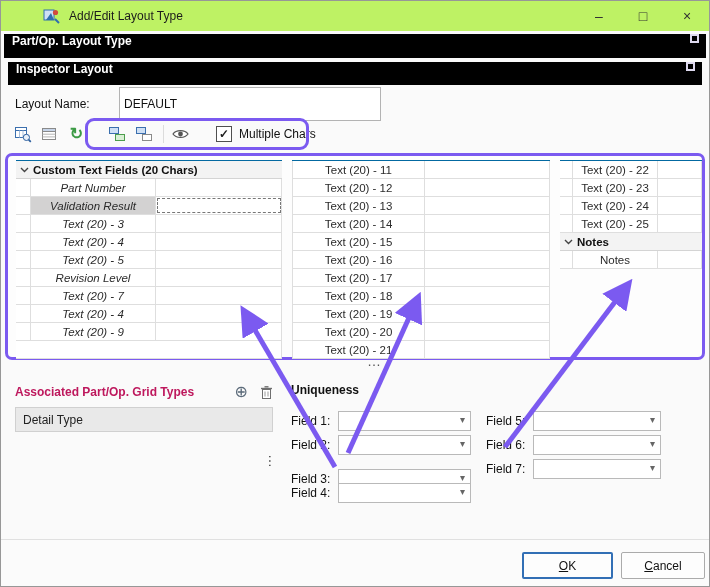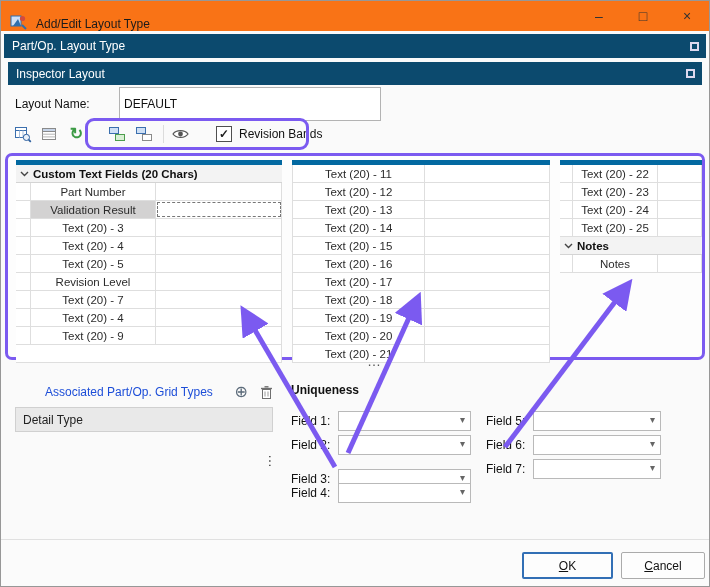--- a/index.html
+++ b/index.html
@@ -1,28 +1,28 @@
 <!DOCTYPE html>
 <html><head>
 <meta charset="utf-8">
 <style>
   *{box-sizing:border-box;margin:0;padding:0;}
   html,body{width:710px;height:587px;overflow:hidden;}
   body{font-family:"Liberation Sans",sans-serif;font-size:12px;background:#d9d9d9;}
   .window{position:relative;width:710px;height:587px;background:#fafafa;border:1px solid #979797;overflow:hidden;}
 
   
-  .titlebar{height:30px;display:flex;align-items:flex-end;background:#f97316;}
+  .titlebar{height:30px;display:flex;align-items:center;background:#bef264;padding-left:33px;}
   .app-icon{margin-left:9px;display:flex;}
   .title{margin-left:9px;color:#1b1b1b;}
   .win-btns{margin-left:auto;display:flex;height:100%;}
   .win-btn{width:44px;height:100%;display:flex;align-items:center;justify-content:center;font-size:14px;color:#333;cursor:default;}
 
   
-  .band{height:24px;background:#0c4a6e;color:#fff;display:flex;align-items:center;font-weight:normal;padding-left:8px;}
+  .band{height:24px;background:#000000;color:#fff;display:flex;font-weight:bold;padding-left:8px;}
   .band .pin{margin-left:auto;margin-right:7px;width:9px;height:9px;border:2px solid #ded9ef;background:transparent;}
   .band1{margin:3px 3px 0 3px;}
   .band2{margin:4px 7px 0 7px;height:23px;}
 
   
   .ln-row{margin:8px 0 0 14px;display:flex;align-items:center;height:21px;}
   .ln-label{width:104px;color:#111;}
   .ln-input{width:262px;height:21px;border:1px solid #b3b3b3;background:#fff;font:12px "Liberation Sans",sans-serif;padding:16px 4px;color:#111;}
 
   
@@ -30,44 +30,44 @@
   .tbb{width:19px;height:19px;display:flex;align-items:center;justify-content:center;margin-right:8px;cursor:default;}
   .glyph-green{color:#3c9b45;font-size:16px;font-weight:bold;line-height:1;}
   .sep{width:1px;height:18px;background:#dcdcdc;margin:0 7px 0 2px;}
   .checkbox{width:16px;height:16px;border:1px solid #4f4f4f;background:#fff;display:flex;align-items:center;justify-content:center;margin-left:18px;}
   .check{font-size:12px;font-weight:bold;color:#1d1d1d;line-height:1;}
   .cb-label{margin-left:7px;color:#111;}
   .tb-highlight{position:absolute;left:84px;top:-1px;width:224px;height:32px;border:3px solid #7b5af0;border-radius:9px;pointer-events:none;}
 
   
   .grid-area{position:relative;margin:4px 4px 0 4px;height:207px;border:3px solid #7b5af0;border-radius:7px;background:#fdfdfd;}
-  .vcol{position:absolute;border-top:5px solid #0369a1;background:#c2410c;}
+  .vcol{position:absolute;border-top:1px solid #0369a1;background:#c2410c;}
   .c1{width:266px;left:8px;top:4px;}
   .c2{width:258px;left:284px;top:4px;}
   .c3{width:142px;left:552px;top:4px;}
   .grp{height:18px;display:flex;align-items:center;background:#f3f3f3;border-bottom:1px solid #d4d4d4;font-size:11.5px;font-weight:bold;color:#101010;}
   .grp .chev{margin:0 4px 0 4px;display:flex;}
   .vrow{display:flex;height:18px;border-bottom:1px solid #dedede;background:#fff;}
   .ind{width:14px;}
   .c3 .ind{width:12px;}
   .lbl{display:flex;align-items:center;justify-content:center;font-size:11.5px;color:#2b2b2b;border-left:1px solid #dedede;border-right:1px solid #dedede;}
-  .c1 .lbl{width:126px;}
+  .c1 .lbl{width:126px;font-style:italic;}
   .c2 .lbl{width:133px;border-left:1px solid #dedede;}
   .c3 .lbl{width:86px;}
   .val{flex:1;border-right:1px solid #dedede;background:#fff;}
   .sel .lbl{background:#d3d2d2;}
   .sel .val{outline:1px dashed #777;outline-offset:-2px;}
 
   
   .hdots{position:absolute;left:366px;top:352px;color:#555;letter-spacing:1px;font-size:14px;}
   .vdots{position:absolute;left:266px;top:452px;color:#555;font-size:14px;transform:rotate(90deg);transform-origin:center;}
 
   
   .assoc-head{position:absolute;left:14px;top:383px;width:258px;display:flex;align-items:center;}
-  .assoc-title{font-weight:normal;color:#1d4ed8;margin-left:30px;}
+  .assoc-title{font-weight:bold;color:#be185d;}
   .icon-plus{margin-left:auto;font-size:16px;color:#5c6b7a;line-height:1;cursor:default;}
   .icon-trash{margin-left:12px;display:flex;cursor:default;}
   .assoc-list{position:absolute;left:14px;top:406px;width:258px;}
   .assoc-item{height:25px;background:#e9e9e9;border:1px solid #d0d0d0;display:flex;align-items:center;padding-left:7px;color:#222;}
 
   
   .uniq-title{position:absolute;left:290px;top:382px;font-weight:bold;color:#111;}
   .uf{position:absolute;display:flex;align-items:center;height:20px;}
   .uf-label{width:44px;color:#111;}
   .combo{margin-left:3px;width:133px;height:20px;border:1px solid #b9b9b9;background:#fff;position:relative;}
@@ -153,21 +153,21 @@
     <span class="sep"></span>
     <span class="tbb">
       <svg width="17" height="12" viewBox="0 0 17 12">
         <path d="M1 6 C4 1.5 13 1.5 16 6 C13 10.5 4 10.5 1 6 Z" fill="#fff" stroke="#555" stroke-width="1.2"></path>
         <circle cx="8.5" cy="6" r="2.4" fill="#555"></circle>
       </svg>
     </span>
     <span class="checkbox">
       <span class="check">✓</span>
     </span>
-    <span class="cb-label">Revision Bands</span>
+    <span class="cb-label">Multiple Chars</span>
     <span class="tb-highlight"></span>
   </div>
 
   <div class="grid-area">
 
     <div class="vcol c1">
       <div class="grp">
         <span class="chev">
           <svg width="9" height="6">
               <polyline points="1,1 4.5,4.5 8,1" fill="none" stroke="#444" stroke-width="1.4"></polyline>

